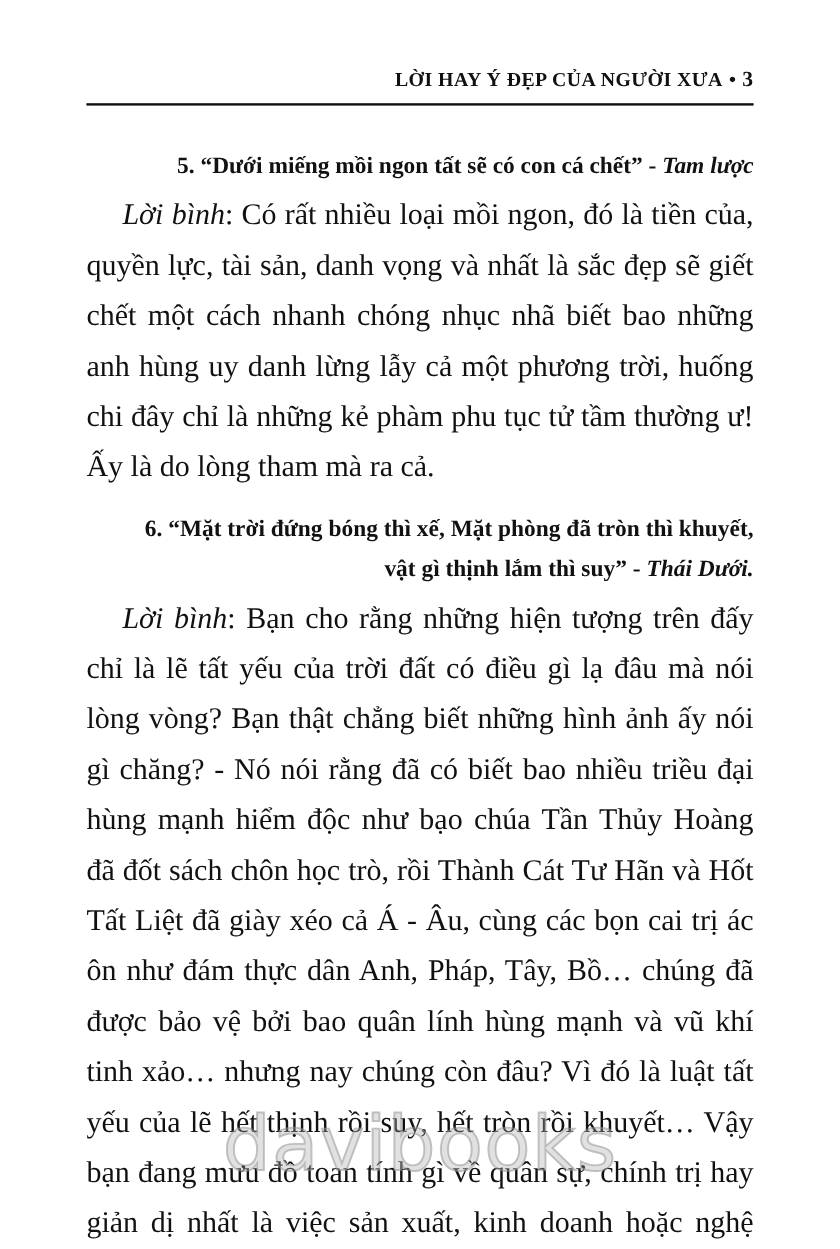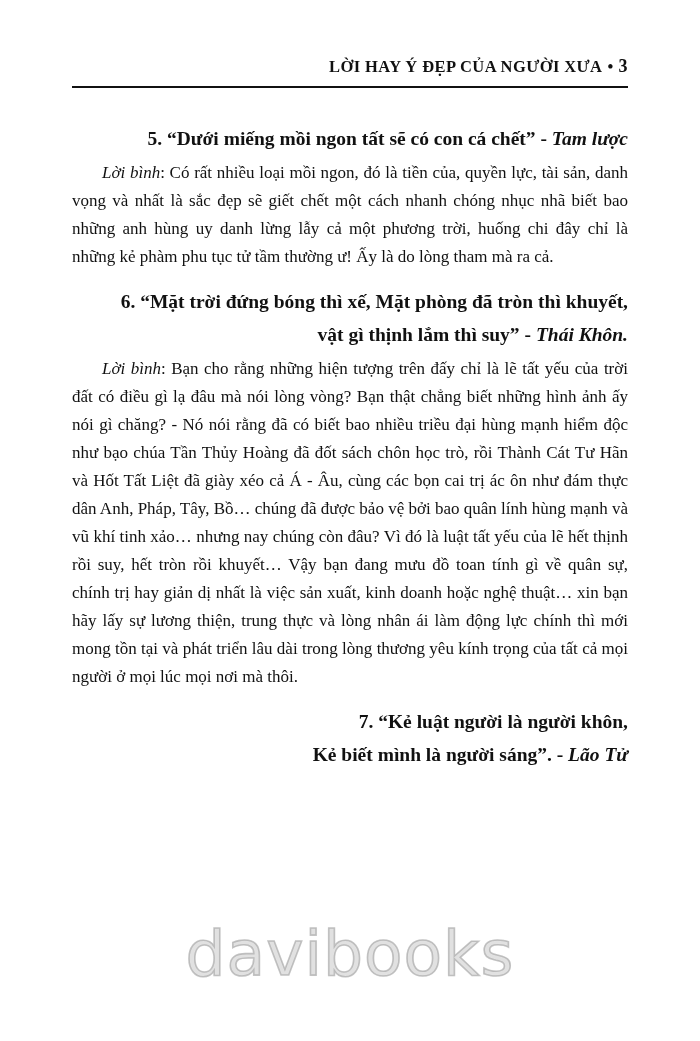--- a/index.html
+++ b/index.html
@@ -52,22 +52,22 @@
     background: #111;
   }
   .content {
     position: absolute;
     left: 72px;
     top: 112px;
     width: 556px;
   }
   p {
     margin: 0 0 0 0;
-    font-size: 17px;
-    line-height: 28px;
+    font-size: 25px;
+    line-height: 42px;
     text-align: justify;
     text-justify: inter-word;
   }
   .quote-head {
     font-weight: bold;
     font-size: 19.5px;
     line-height: 33px;
     text-align: right;
     margin-top: 10px;
     margin-bottom: 4px;
@@ -144,21 +144,21 @@
         <span class="src">Tam lược</span>
       </div>
       <p class="body-par"><span class="lb">Lời bình</span><span>:</span><span> Có rất nhiều loại mồi ngon, đó là tiền của, quyền lực, tài sản, danh vọng và nhất là sắc đẹp sẽ giết chết một cách nhanh chóng nhục nhã biết bao những anh hùng uy danh lừng lẫy cả một phương trời, huống chi đây chỉ là những kẻ phàm phu tục tử tầm thường ư! Ấy là do lòng tham mà ra cả.</span></p>
     </div>
 
     <div class="block block-6">
       <div class="quote-head">
         <span>6.</span>
         <span>“Mặt trời đứng bóng thì xế, Mặt phòng đã tròn thì khuyết, vật gì thịnh lắm thì suy”</span>
         <span>-</span>
-        <span class="src">Thái Khôn.</span>
+        <span class="src">Thái Dưới.</span>
       </div>
       <p class="body-par"><span class="lb">Lời bình</span><span>:</span><span> Bạn cho rằng những hiện tượng trên đấy chỉ là lẽ tất yếu của trời đất có điều gì lạ đâu mà nói lòng vòng? Bạn thật chẳng biết những hình ảnh ấy nói gì chăng? - Nó nói rằng đã có biết bao nhiều triều đại hùng mạnh hiểm độc như bạo chúa Tần Thủy Hoàng đã đốt sách chôn học trò, rồi Thành Cát Tư Hãn và Hốt Tất Liệt đã giày xéo cả Á - Âu, cùng các bọn cai trị ác ôn như đám thực dân Anh, Pháp, Tây, Bồ… chúng đã được bảo vệ bởi bao quân lính hùng mạnh và vũ khí tinh xảo… nhưng nay chúng còn đâu? Vì đó là luật tất yếu của lẽ hết thịnh rồi suy, hết tròn rồi khuyết… Vậy bạn đang mưu đồ toan tính gì về quân sự, chính trị hay giản dị nhất là việc sản xuất, kinh doanh hoặc nghệ thuật… xin bạn hãy lấy sự lương thiện, trung thực và lòng nhân ái làm động lực chính thì mới mong tồn tại và phát triển lâu dài trong lòng thương yêu  kính trọng  của tất cả mọi người ở mọi lúc mọi nơi mà thôi.</span></p>
     </div>
 
     <div class="block block-7">
       <div class="quote-head">
         <span>7.</span>
         <span>“Kẻ luật người là người khôn,</span>
         <span class="line2"><span>Kẻ biết mình là người sáng”.</span>
           <span>-</span>

